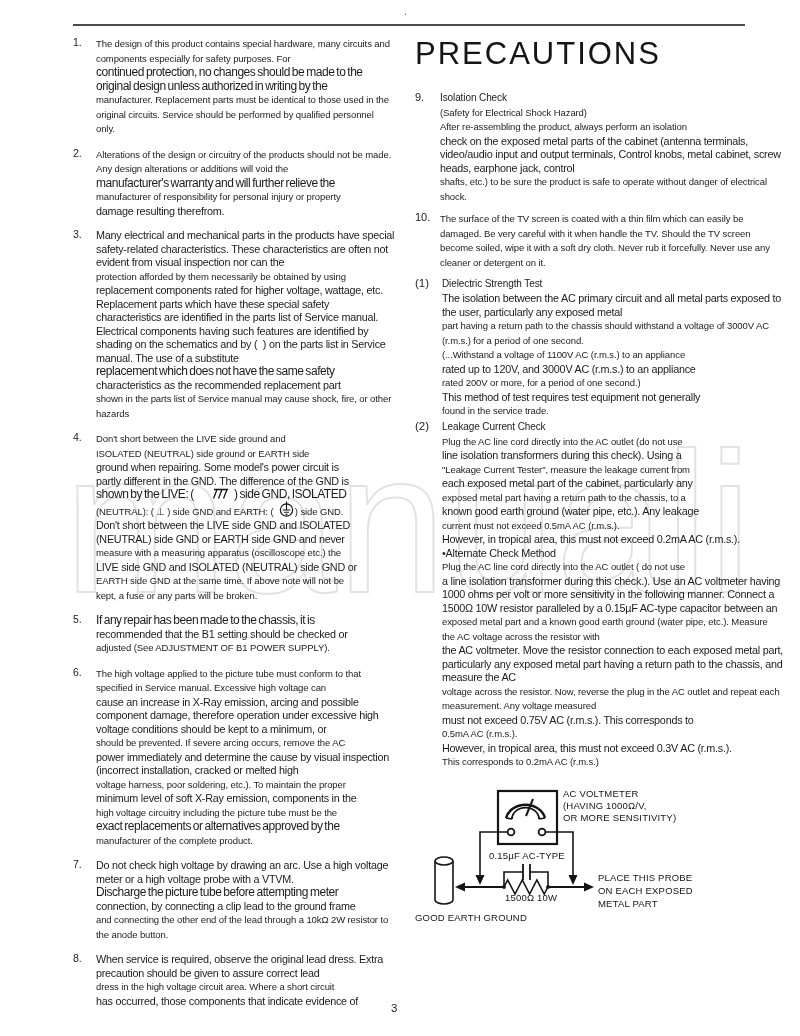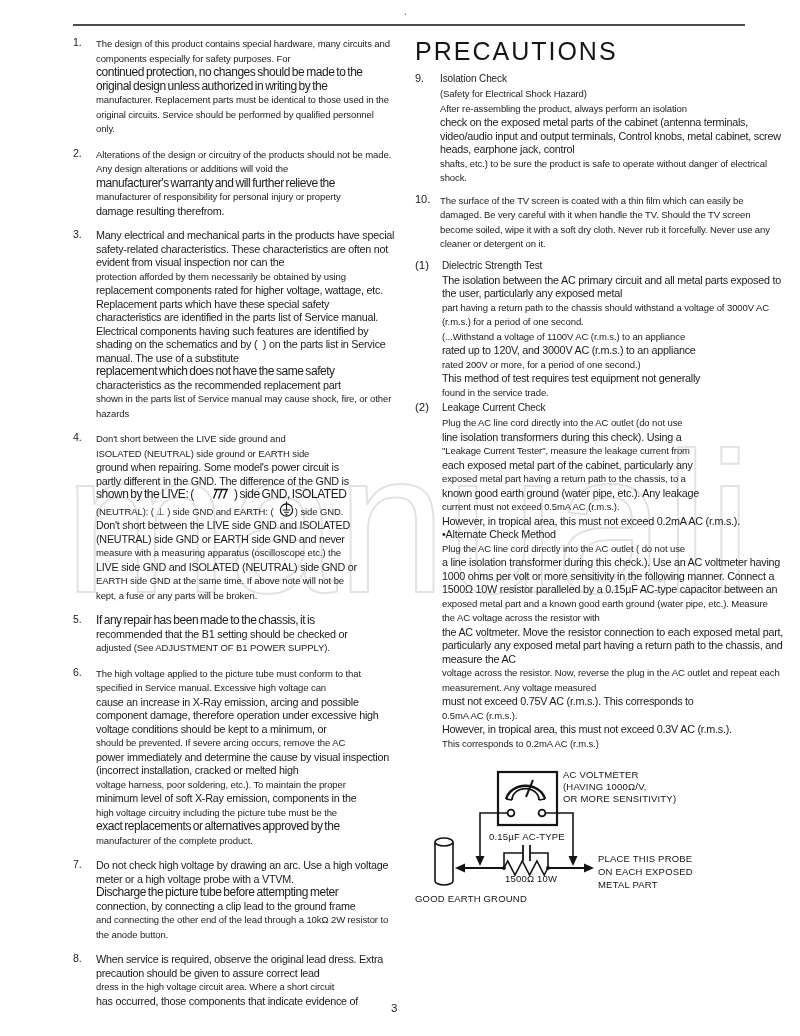--- a/index.html
+++ b/index.html
@@ -8,21 +8,21 @@
     font-family:"Liberation Sans",sans-serif;color:#1b1b1b;overflow:hidden;
   }
   .top-rule{position:absolute;left:73px;top:24px;width:672px;height:2px;background:#4b4b4b}
   .top-dot{position:absolute;left:404px;top:6px;font-size:10px;color:#555}
   .watermark{position:absolute;left:62px;top:420px;z-index:0;opacity:.85;pointer-events:none}
   .col{position:absolute;z-index:1}
   .col-left{left:73px;top:36px;width:322px}
   .col-right{left:415px;top:38px;width:368px}
   h1{margin:0;font-weight:400;color:#151515;line-height:1.05}
   .col-left h1{font-size:30px;letter-spacing:1.5px;margin-bottom:9px}
-  .col-right h1{font-size:25px;letter-spacing:2px;margin-bottom:8px}
+  .col-right h1{font-size:31px;letter-spacing:2px;margin-bottom:20px}
   .item{display:flex;margin-bottom:11px}
   .col-right .item{margin-bottom:8px}
   .item.sub-item{margin-bottom:2px}
   .inum{flex:none;width:23px;font-size:10.5px;line-height:13px}
   .col-right .inum{width:25px;font-size:11px}
   .col-right .sub-item .inum{width:27px;font-size:11.5px}
   .ibody{flex:1;line-height:12.5px;letter-spacing:-0.1px}
   .ititle{font-size:10px;line-height:13px;margin-bottom:1px}
   .s-sm{font-size:9.5px}
   .s-md{font-size:10.8px;letter-spacing:-0.25px}

